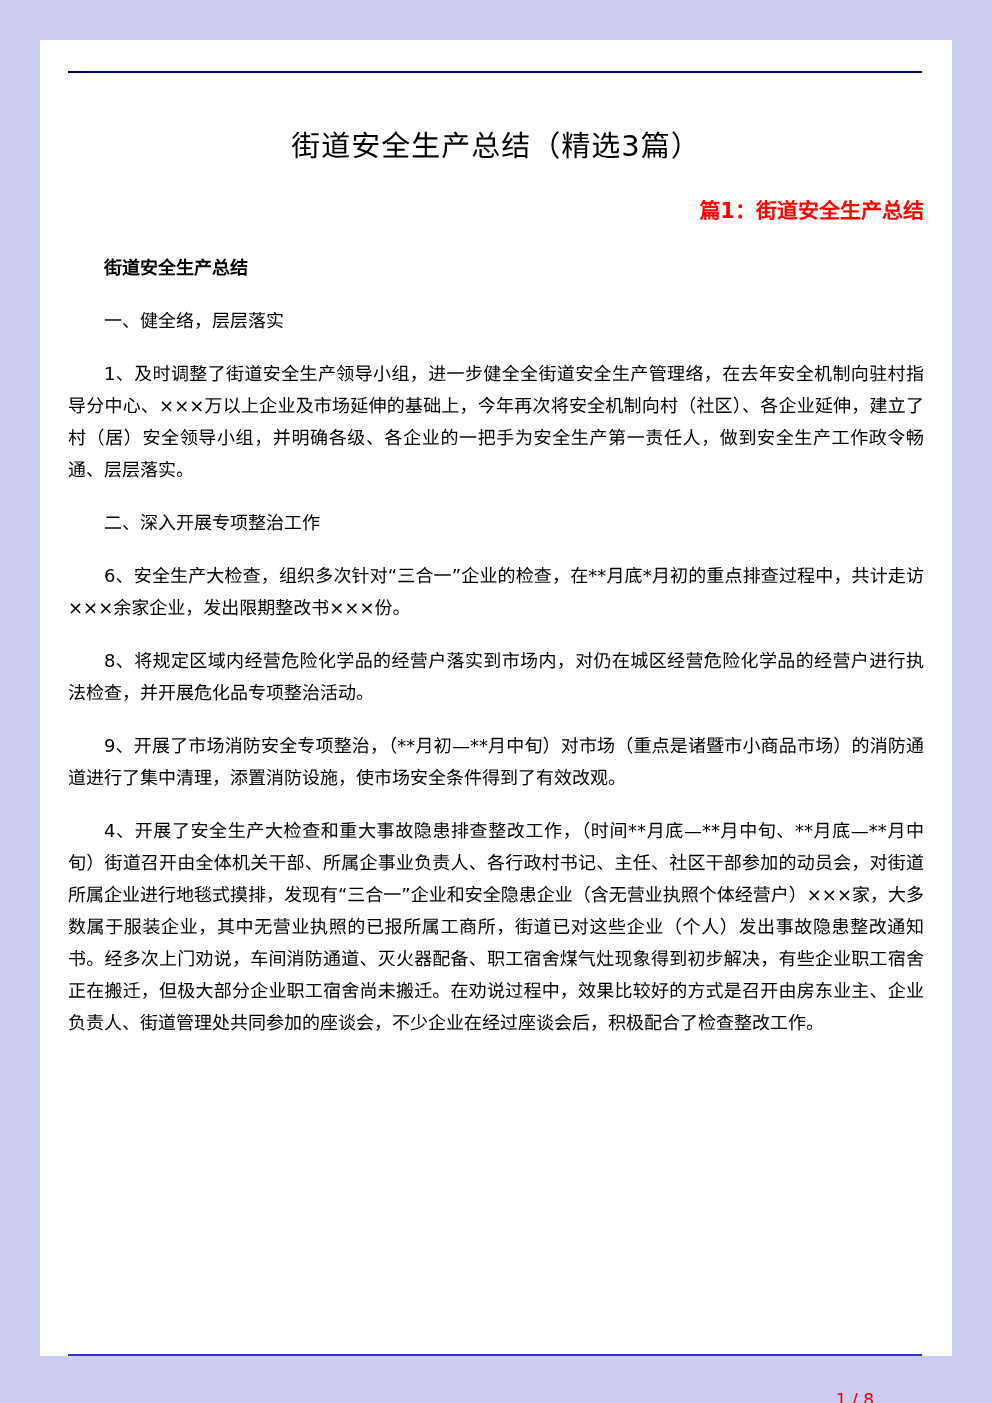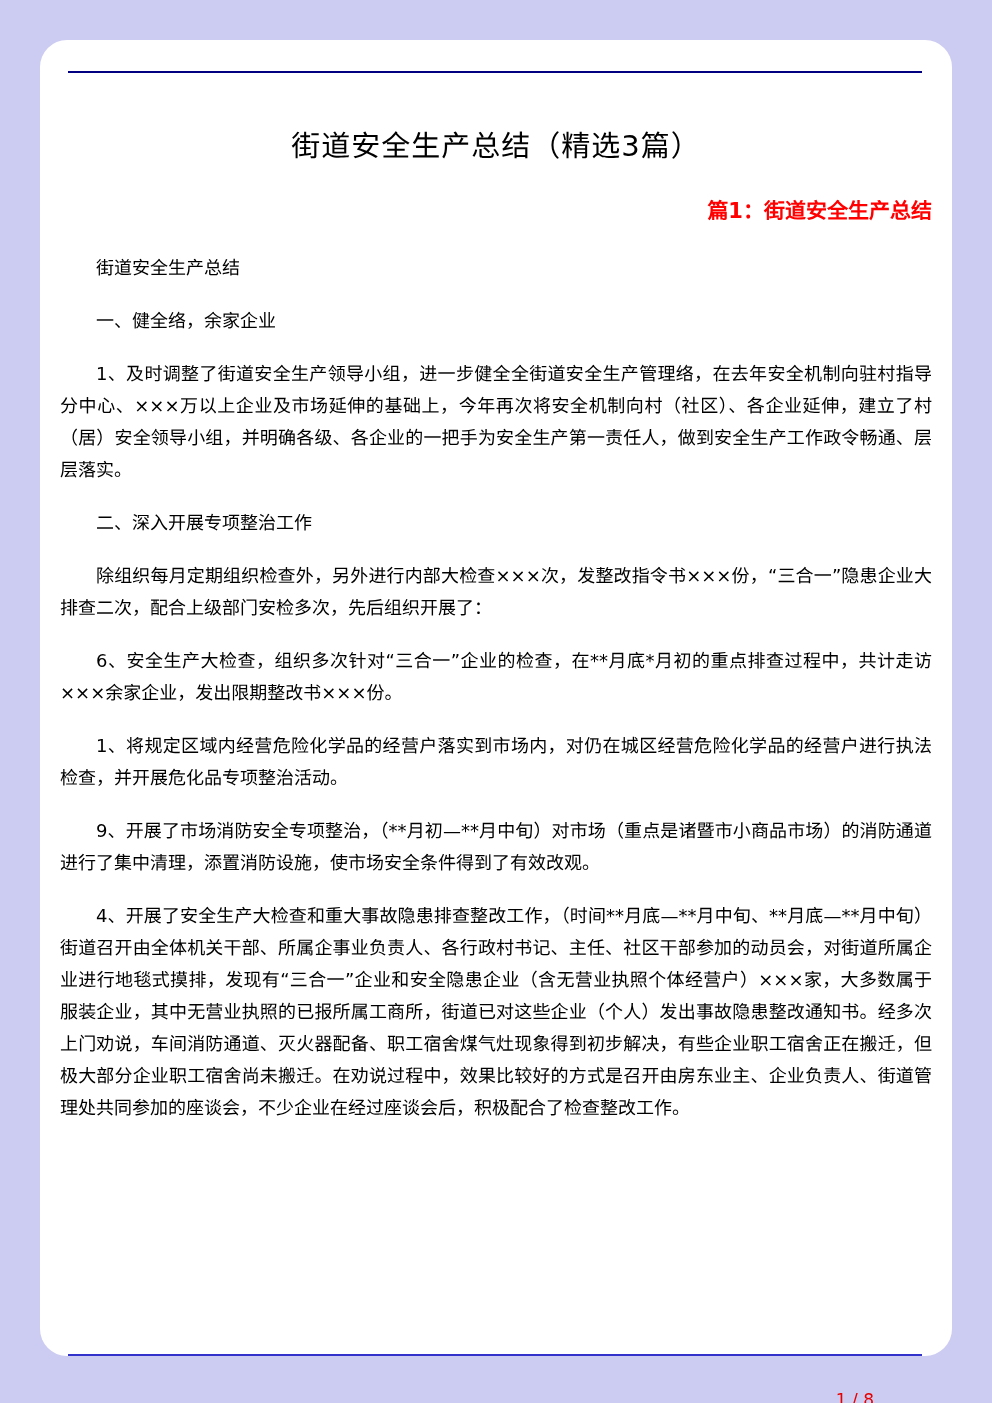--- a/index.html
+++ b/index.html
@@ -19,22 +19,21 @@
     overflow: hidden;
   }
   .sheet {
     position: absolute;
     left: 40px;
     top: 40px;
     width: 912px;
     height: 1316px;
     background: var(--sheet-bg, #ffffff);
     box-sizing: border-box;
-    padding: 0 20px;
-    border-radius: 27px;
+    padding: 0 28px;
   }
   .rule {
     position: absolute;
     left: 68px;
     width: 854px;
     height: 2px;
   }
   .rule-top   { top: 71px;   background: var(--rule-top, #000080); }
   .rule-bottom{ top: 1354px; background: var(--rule-bottom, #3333cc); }
   .doc-title {
@@ -57,20 +56,21 @@
   .body-para {
     margin: 21px 0 0 0;
     font-size: 18px;
     line-height: 32px;
     color: var(--body-text, #000000);
     text-indent: 2em;
     text-align: justify;
   }
   .body-para.first {
     margin-top: 28px;
+    font-weight: bold;
   }
   .page-number {
     position: absolute;
     top: 1390px;
     right: 118px;
     font-size: 17px;
     line-height: 20px;
     color: var(--page-number-red, #e60000);
   }
 </style>
@@ -78,26 +78,25 @@
 <body>
 
 <div class="canvas">
 
   <div class="sheet">
     <h1 class="doc-title">街道安全生产总结（精选3篇）</h1>
 
     <h2 class="section-heading">篇1：街道安全生产总结</h2>
 
     <p class="body-para first">街道安全生产总结</p>
-    <p class="body-para">一、健全络，余家企业</p>
+    <p class="body-para">一、健全络，层层落实</p>
     <p class="body-para">1、及时调整了街道安全生产领导小组，进一步健全全街道安全生产管理络，在去年安全机制向驻村指导分中心、×××万以上企业及市场延伸的基础上，今年再次将安全机制向村（社区）、各企业延伸，建立了村（居）安全领导小组，并明确各级、各企业的一把手为安全生产第一责任人，做到安全生产工作政令畅通、层层落实。</p>
     <p class="body-para">二、深入开展专项整治工作</p>
-    <p class="body-para">除组织每月定期组织检查外，另外进行内部大检查×××次，发整改指令书×××份，“三合一”隐患企业大排查二次，配合上级部门安检多次，先后组织开展了：</p>
     <p class="body-para">6、安全生产大检查，组织多次针对“三合一”企业的检查，在**月底*月初的重点排查过程中，共计走访×××余家企业，发出限期整改书×××份。</p>
-    <p class="body-para">1、将规定区域内经营危险化学品的经营户落实到市场内，对仍在城区经营危险化学品的经营户进行执法检查，并开展危化品专项整治活动。</p>
+    <p class="body-para">8、将规定区域内经营危险化学品的经营户落实到市场内，对仍在城区经营危险化学品的经营户进行执法检查，并开展危化品专项整治活动。</p>
     <p class="body-para">9、开展了市场消防安全专项整治，（**月初—**月中旬）对市场（重点是诸暨市小商品市场）的消防通道进行了集中清理，添置消防设施，使市场安全条件得到了有效改观。</p>
     <p class="body-para">4、开展了安全生产大检查和重大事故隐患排查整改工作，（时间**月底—**月中旬、**月底—**月中旬）街道召开由全体机关干部、所属企事业负责人、各行政村书记、主任、社区干部参加的动员会，对街道所属企业进行地毯式摸排，发现有“三合一”企业和安全隐患企业（含无营业执照个体经营户）×××家，大多数属于服装企业，其中无营业执照的已报所属工商所，街道已对这些企业（个人）发出事故隐患整改通知书。经多次上门劝说，车间消防通道、灭火器配备、职工宿舍煤气灶现象得到初步解决，有些企业职工宿舍正在搬迁，但极大部分企业职工宿舍尚未搬迁。在劝说过程中，效果比较好的方式是召开由房东业主、企业负责人、街道管理处共同参加的座谈会，不少企业在经过座谈会后，积极配合了检查整改工作。</p>
   </div>
 
   <div class="rule rule-top"></div>
   <div class="rule rule-bottom"></div>
 
   <div class="page-number">1 / 8</div>
 
 </div>

